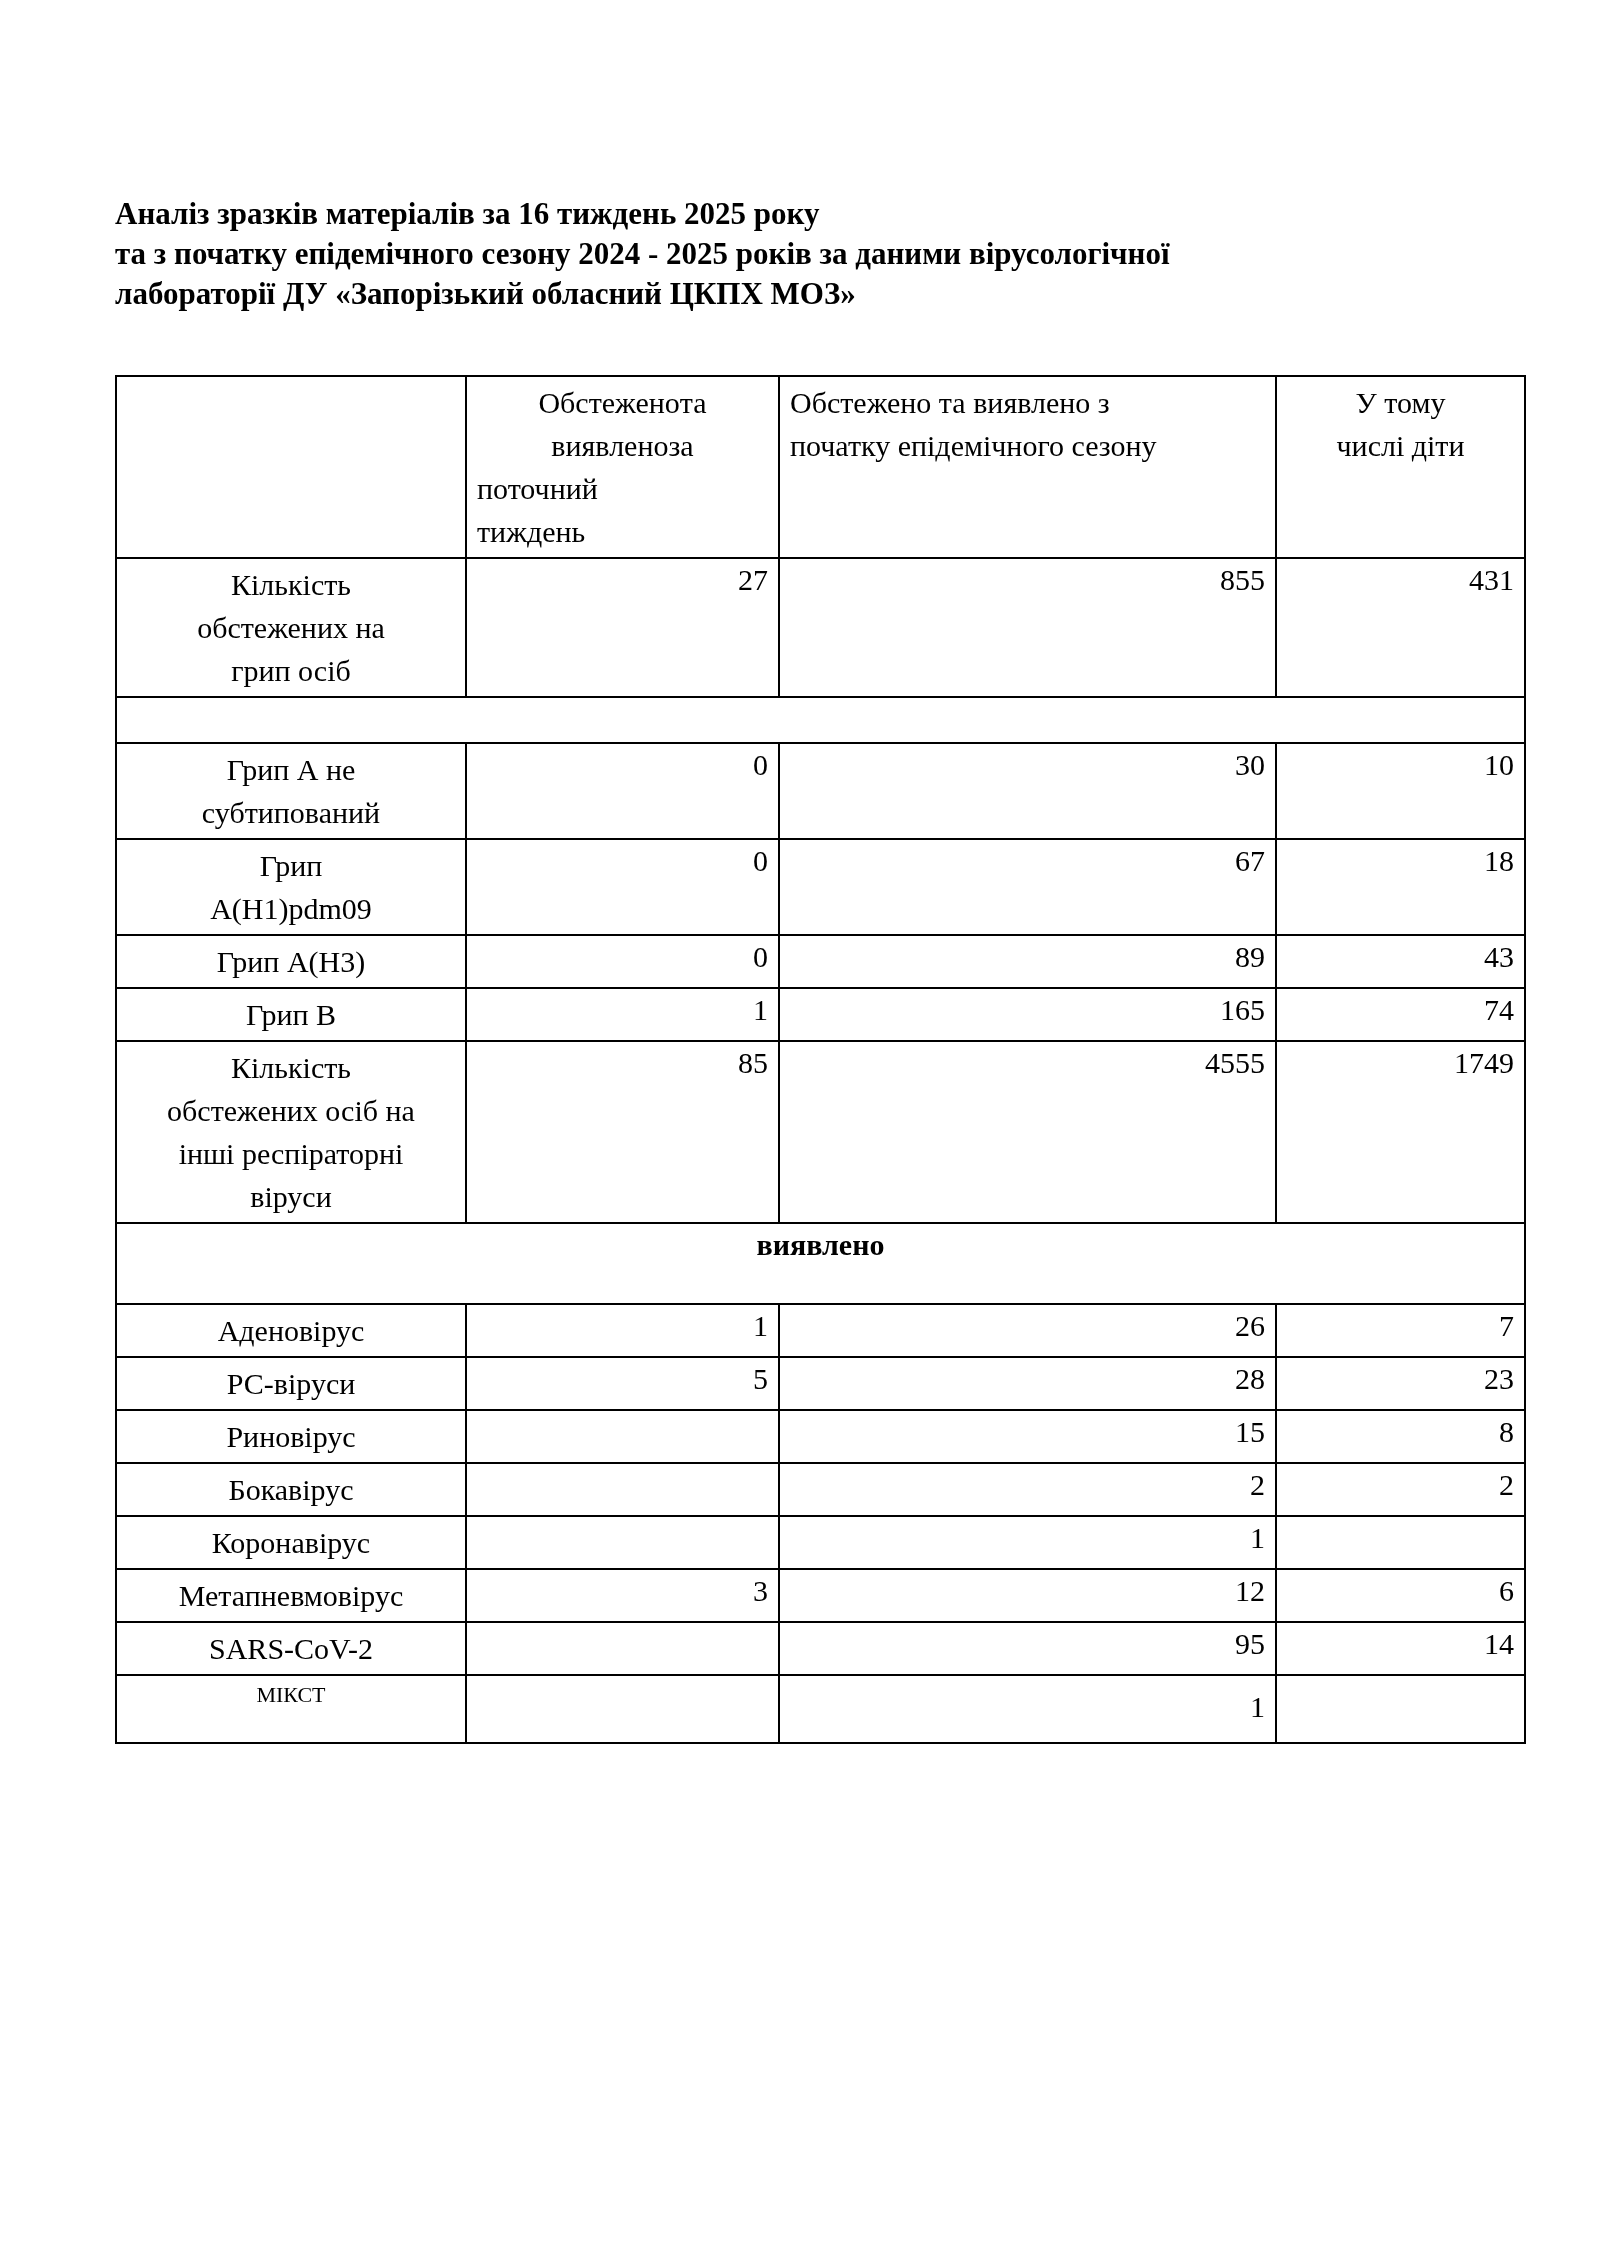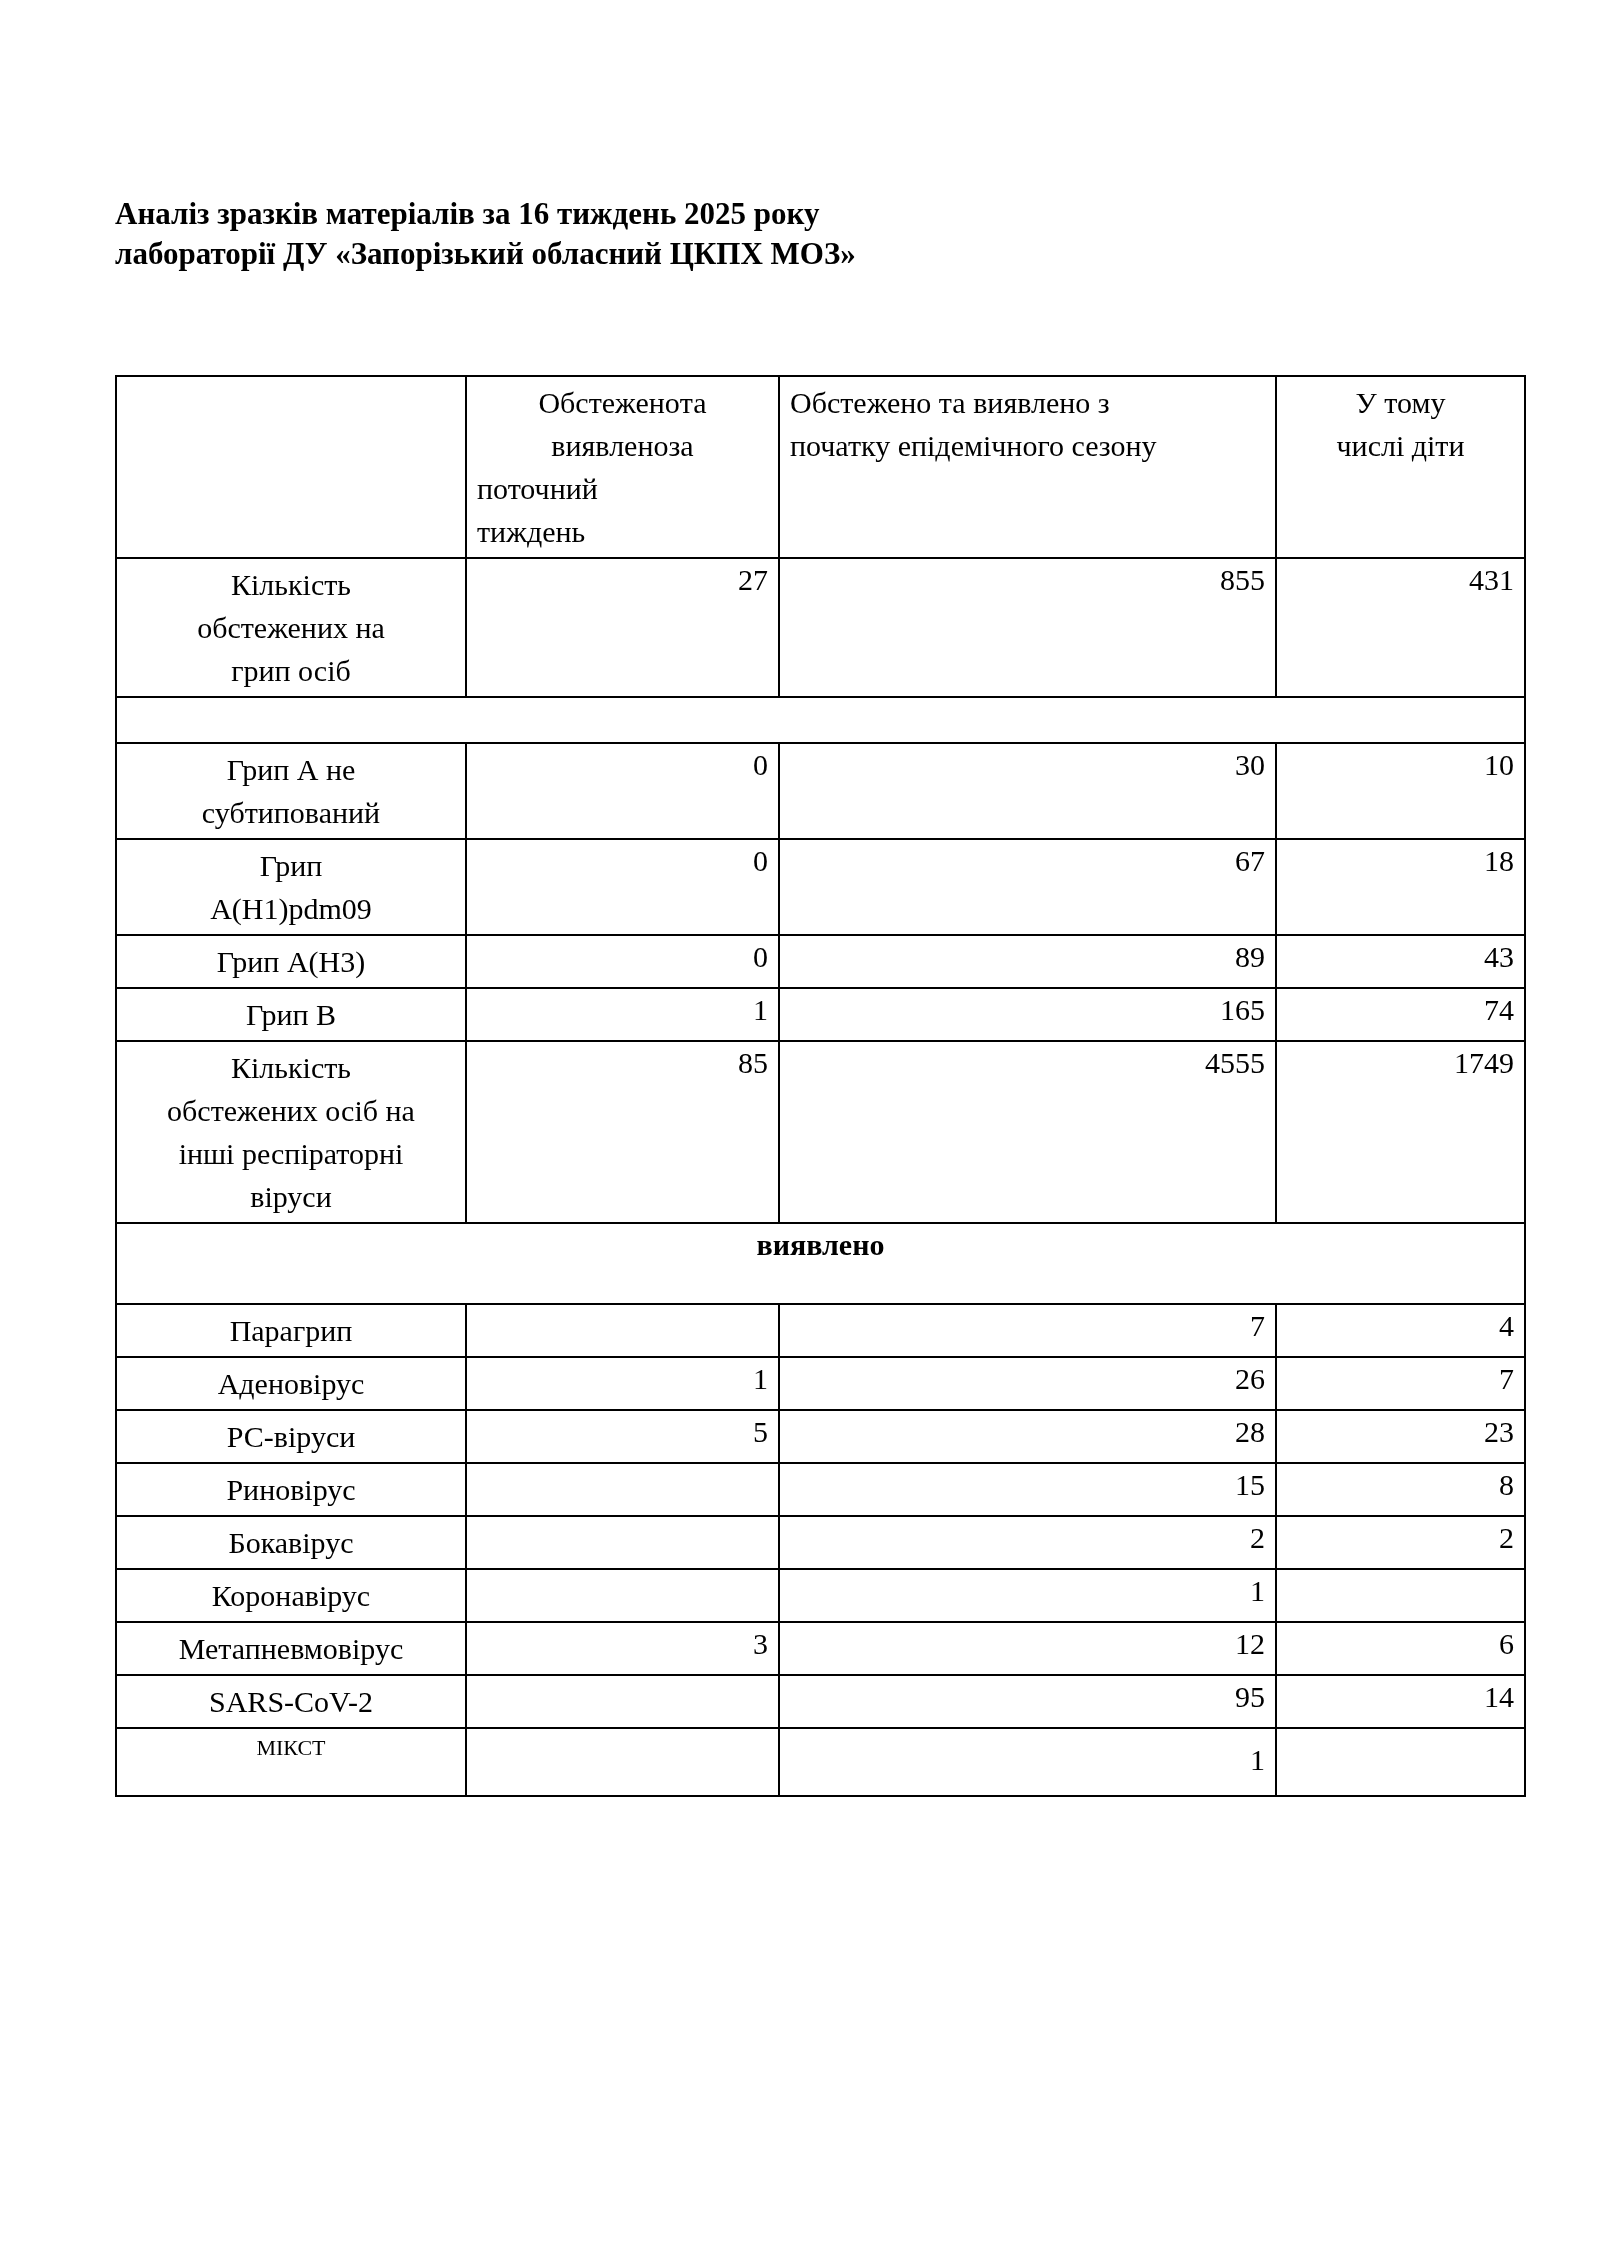--- a/index.html
+++ b/index.html
@@ -56,20 +56,21 @@
   tr.mikst td.lbl { font-size: 22px; line-height: 30px; }
   tr.mikst td.num { padding-top: 14px; }
 </style>
 </head>
 <body>
 
 <div class="page">
 
   <div class="title-block">
     <div>Аналіз зразків матеріалів за 16 тиждень 2025 року</div>
+    <div>та з початку епідемічного сезону 2024 - 2025 років за даними вірусологічної</div>
     <div>лабораторії ДУ «Запорізький обласний ЦКПХ МОЗ»</div>
   </div>
 
   <table class="report">
     <colgroup>
       <col style="width:350px">
       <col style="width:313px">
       <col style="width:497px">
       <col style="width:249px">
     </colgroup>
@@ -145,26 +146,20 @@
 віруси</td>
       <td class="num">85</td>
       <td class="num">4555</td>
       <td class="num">1749</td>
     </tr>
 
     <tr style="height:81px">
       <td colspan="4" class="section-cell">виявлено</td>
     </tr>
 
-    <tr style="height:43px">
-      <td class="lbl">Парагрип</td>
-      <td class="num"></td>
-      <td class="num">7</td>
-      <td class="num">4</td>
-    </tr>
 
     <tr style="height:43px">
       <td class="lbl">Аденовірус</td>
       <td class="num">1</td>
       <td class="num">26</td>
       <td class="num">7</td>
     </tr>
 
     <tr style="height:43px">
       <td class="lbl">РС-віруси</td>

